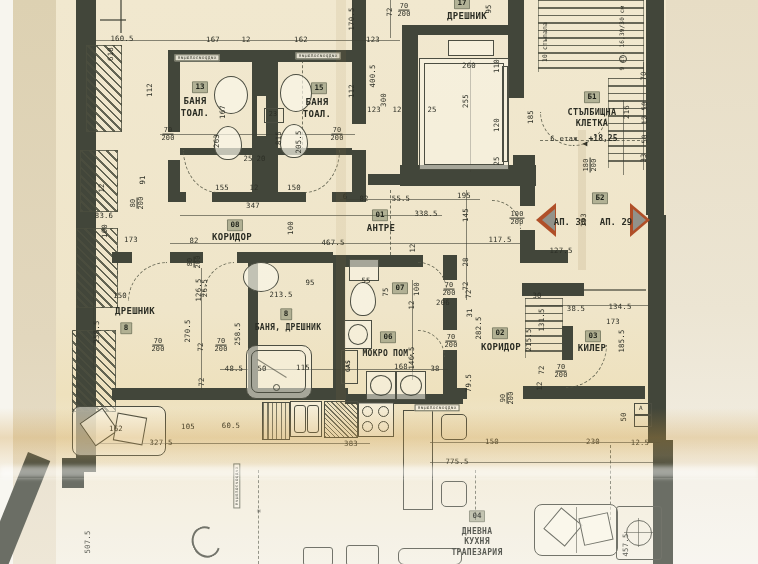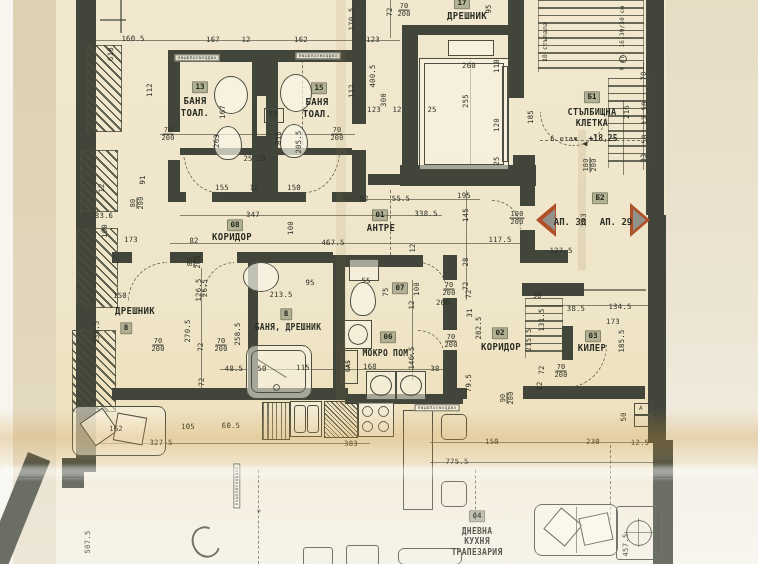--- a/index.html
+++ b/index.html
@@ -272,50 +272,50 @@
   <span class="mark" style="left:603px;top:138px;font-size:8px;">+18,25</span>
   <span class="ann" style="left:585px;top:144px;font-size:8px;">◀</span>
   <span class="ann rot" style="left:545px;top:42px;font-size:6.3px;">10 стъпала</span>
   <span class="ann rot" style="left:622px;top:38px;font-size:6px;">9 ст. 16,39/30 см</span>
   <span class="ann rot" style="left:348px;top:366px;font-size:6.3px;font-weight:bold;">GAS</span>
   <span class="ann" style="left:273px;top:114px;font-size:6.8px;">23</span>
   <span class="mark" style="left:570px;top:222px;font-size:9px;">АП. 30</span>
   <span class="mark" style="left:616px;top:222px;font-size:9px;">АП. 29</span>
 
   <div style="position:absolute;inset:0;">
-      <span class="ann" style="left: 133px; top: 39px; transform: translate(-50%, -50%); text-align: right;">160.5</span>
+      <span class="ann" style="left: 122px; top: 39px; transform: translate(-50%, -50%); text-align: right;">160.5</span>
       <span class="ann" style="left: 213px; top: 40px; transform: translate(-50%, -50%);">167</span>
       <span class="ann" style="left: 246px; top: 40px; transform: translate(-50%, -50%);">12</span>
       <span class="ann" style="left: 301px; top: 40px; transform: translate(-50%, -50%);">162</span>
       <span class="ann" style="left: 373px; top: 40px; transform: translate(-50%, -50%);">123</span>
       <span class="ann" style="left: 469px; top: 66px; transform: translate(-50%, -50%);">260</span>
       <span class="ann" style="left: 222px; top: 188px; transform: translate(-50%, -50%);">155</span>
       <span class="ann" style="left: 254px; top: 188px; transform: translate(-50%, -50%);">12</span>
       <span class="ann" style="left: 294px; top: 188px; transform: translate(-50%, -50%);">150</span>
       <span class="ann" style="left: 248px; top: 159px; transform: translate(-50%, -50%);">25</span>
       <span class="ann" style="left: 261px; top: 159px; transform: translate(-50%, -50%);">20</span>
-      <span class="ann" style="left: 253px; top: 215px; transform: translate(-50%, -50%);">347</span>
+      <span class="ann" style="left: 253px; top: 206px; transform: translate(-50%, -50%);">347</span>
       <span class="ann" style="left: 194px; top: 241px; transform: translate(-50%, -50%);">82</span>
       <span class="ann" style="left: 333px; top: 243px; transform: translate(-50%, -50%);">467.5</span>
       <span class="ann" style="left: 345px; top: 197px; transform: translate(-50%, -50%);">6</span>
       <span class="ann" style="left: 364px; top: 199px; transform: translate(-50%, -50%);">82</span>
       <span class="ann" style="left: 401px; top: 199px; transform: translate(-50%, -50%);">55.5</span>
       <span class="ann" style="left: 464px; top: 196px; transform: translate(-50%, -50%);">195</span>
       <span class="ann" style="left: 426px; top: 214px; transform: translate(-50%, -50%);">338.5</span>
       <span class="ann" style="left: 500px; top: 240px; transform: translate(-50%, -50%);">117.5</span>
       <span class="ann" style="left: 561px; top: 251px; transform: translate(-50%, -50%);">127.5</span>
       <span class="ann" style="left: 120px; top: 296px; transform: translate(-50%, -50%);">150</span>
       <span class="ann" style="left: 281px; top: 295px; transform: translate(-50%, -50%);">213.5</span>
       <span class="ann" style="left: 395px; top: 303px; transform: translate(-50%, -50%); margin-left: 48px;">206</span>
       <span class="ann" style="left: 310px; top: 283px; transform: translate(-50%, -50%);">95</span>
       <span class="ann" style="left: 366px; top: 281px; transform: translate(-50%, -50%);">55</span>
       <span class="ann" style="left: 234px; top: 369px; transform: translate(-50%, -50%);">48.5</span>
       <span class="ann" style="left: 262px; top: 369px; transform: translate(-50%, -50%);">50</span>
       <span class="ann" style="left: 303px; top: 368px; transform: translate(-50%, -50%);">115</span>
-      <span class="ann" style="left: 370px; top: 367px; transform: translate(-50%, -50%);">168</span>
+      <span class="ann" style="left: 401px; top: 367px; transform: translate(-50%, -50%);">168</span>
       <span class="ann" style="left: 435px; top: 369px; transform: translate(-50%, -50%);">38</span>
       <span class="ann" style="left: 537px; top: 296px; transform: translate(-50%, -50%);">30</span>
       <span class="ann" style="left: 576px; top: 309px; transform: translate(-50%, -50%);">38.5</span>
       <span class="ann" style="left: 620px; top: 307px; transform: translate(-50%, -50%);">134.5</span>
       <span class="ann" style="left: 613px; top: 322px; transform: translate(-50%, -50%);">173</span>
       <span class="ann" style="left: 104px; top: 216px; transform: translate(-50%, -50%);">83.6</span>
       <span class="ann" style="left: 131px; top: 240px; transform: translate(-50%, -50%);">173</span>
       <span class="ann" style="left: 374px; top: 110px; transform: translate(-50%, -50%);">123</span>
       <span class="ann" style="left: 397px; top: 110px; transform: translate(-50%, -50%);">12</span>
       <span class="ann" style="left: 432px; top: 110px; transform: translate(-50%, -50%);">25</span>

